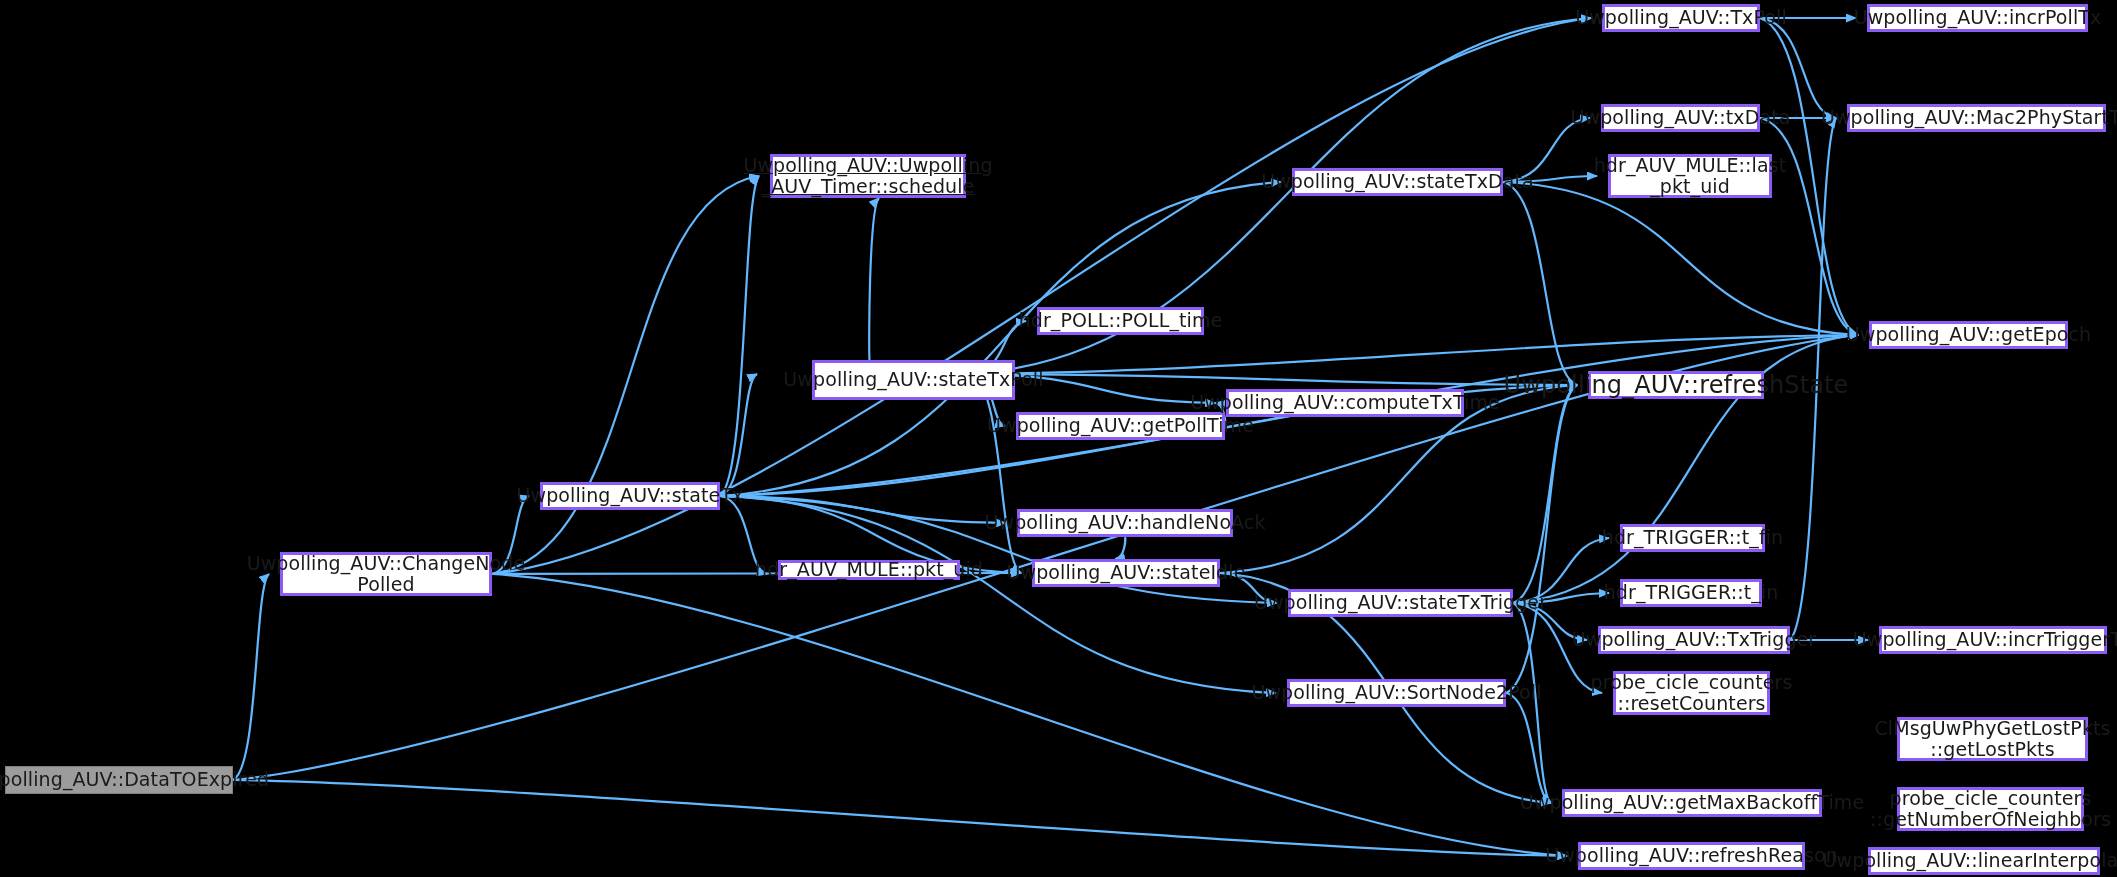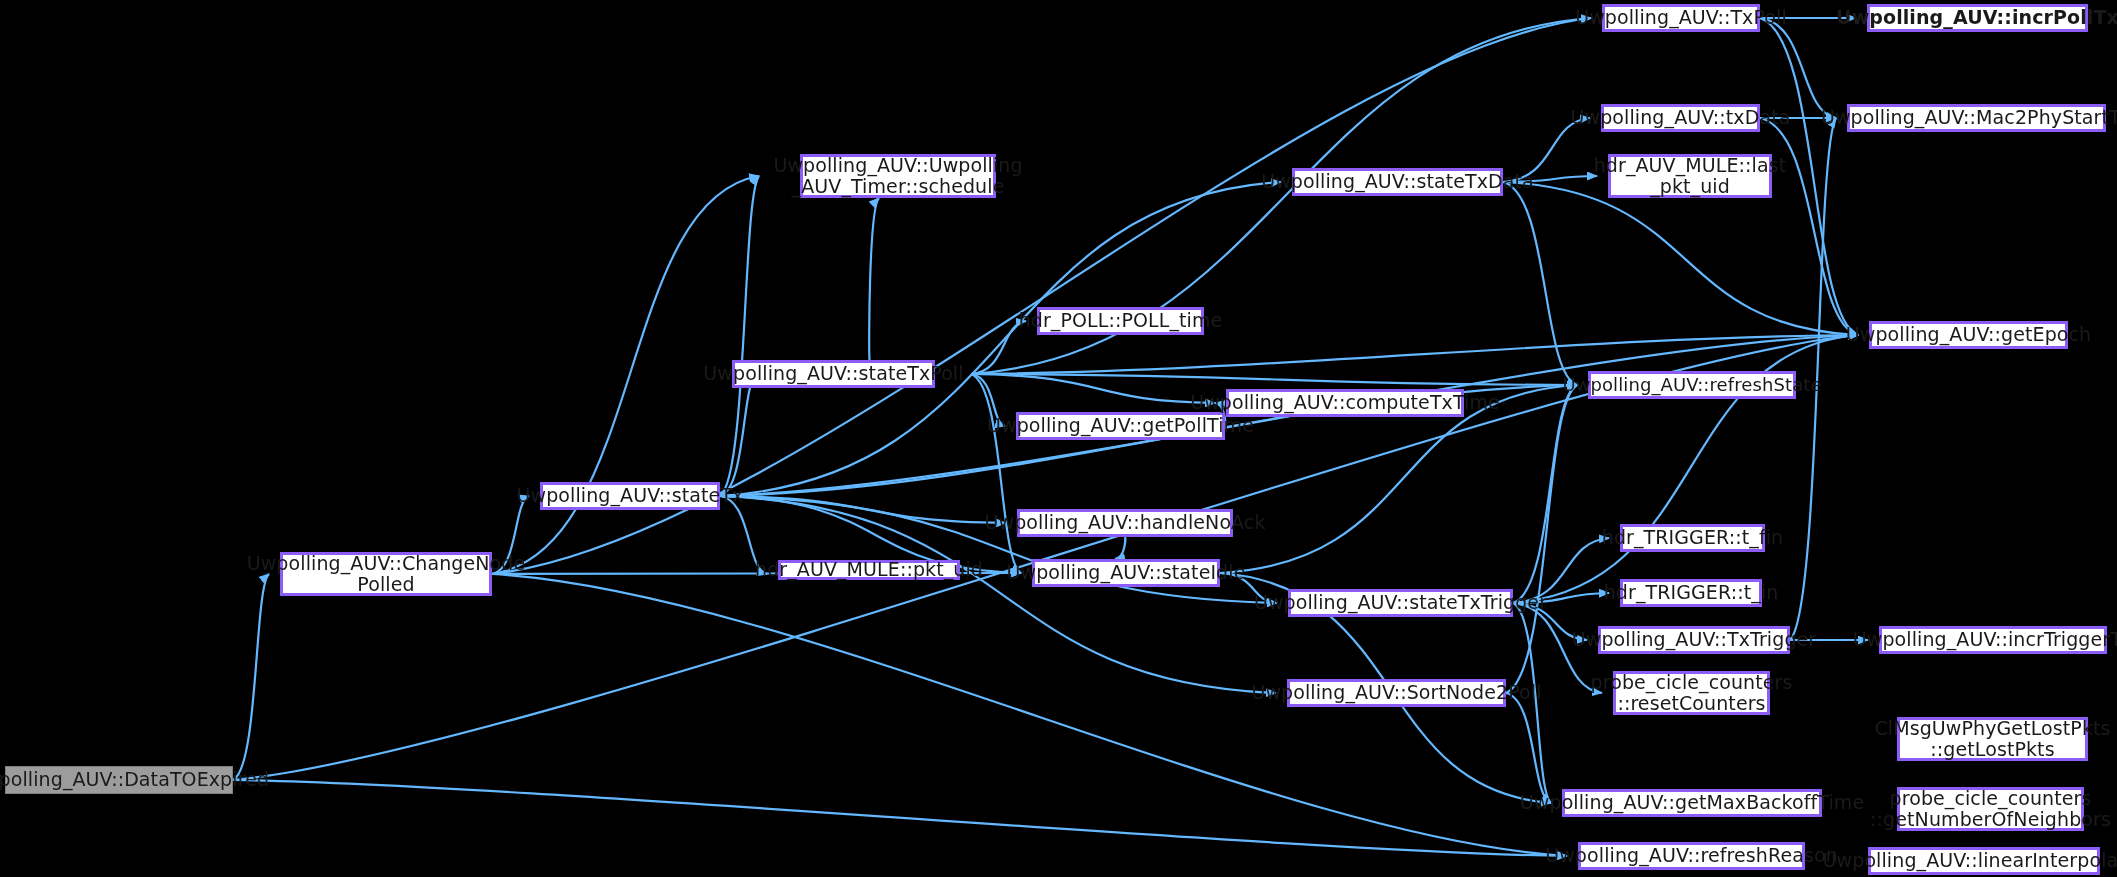--- a/index.html
+++ b/index.html
@@ -73,45 +73,45 @@
         <path d="M1760,118 C1819.95,131.02 1809.05,321.98 1858,335" marker-end="url(#ah)"></path>
         <path d="M1790,640 C1838.95,640 1830.05,640 1868,640" marker-end="url(#ah)"></path>
         <path d="M1790,640 C1821.35,608.68 1815.65,149.32 1836,118" marker-end="url(#ah)"></path>
       </g>
   </svg>
   <div id="nodes">
       <div class="node root" style="left: 5px; top: 766px; width: 228px; height: 28px;">Uwpolling_AUV::DataTOExpired</div>
       <div class="node" style="left: 280px; top: 552px; width: 212px; height: 44px;">Uwpolling_AUV::ChangeNode
 Polled</div>
       <div class="node" style="left: 540px; top: 482px; width: 180px; height: 28px;">Uwpolling_AUV::stateTx</div>
-      <div class="node" style="left: 800px; top: 154px; width: 196px; height: 44px;">Uwpolling_AUV::Uwpolling
+      <div class="node" style="left: 770px; top: 154px; width: 196px; height: 44px; text-decoration: underline;">Uwpolling_AUV::Uwpolling
 _AUV_Timer::schedule</div>
-      <div class="node" style="left: 732px; top: 360px; width: 203px; height: 28px;">Uwpolling_AUV::stateTxPoll</div>
+      <div class="node" style="left: 812px; top: 360px; width: 203px; height: 40px;">Uwpolling_AUV::stateTxPoll</div>
       <div class="node" style="left: 778px; top: 560px; width: 182px; height: 20px;">hdr_AUV_MULE::pkt_uid</div>
       <div class="node" style="left: 1037px; top: 307px; width: 167px; height: 28px; text-align: right;">hdr_POLL::POLL_time</div>
       <div class="node" style="left: 1016px; top: 412px; width: 209px; height: 28px;">Uwpolling_AUV::getPollTime</div>
       <div class="node" style="left: 1017px; top: 509px; width: 216px; height: 28px;">Uwpolling_AUV::handleNoAck</div>
       <div class="node" style="left: 1032px; top: 559px; width: 188px; height: 28px;">Uwpolling_AUV::stateIdle</div>
       <div class="node" style="left: 1226px; top: 389px; width: 238px; height: 28px;">Uwpolling_AUV::computeTxTime</div>
       <div class="node" style="left: 1292px; top: 168px; width: 211px; height: 28px;">Uwpolling_AUV::stateTxData</div>
       <div class="node" style="left: 1288px; top: 589px; width: 225px; height: 28px;">Uwpolling_AUV::stateTxTrigger</div>
       <div class="node" style="left: 1287px; top: 679px; width: 219px; height: 28px;">Uwpolling_AUV::SortNode2Poll</div>
       <div class="node" style="left: 1602px; top: 4px; width: 158px; height: 28px;">Uwpolling_AUV::TxPoll</div>
       <div class="node" style="left: 1601px; top: 104px; width: 159px; height: 28px;">Uwpolling_AUV::txData</div>
       <div class="node" style="left: 1608px; top: 154px; width: 164px; height: 44px;">hdr_AUV_MULE::last
 _pkt_uid</div>
-      <div class="node" style="left: 1588px; top: 371px; width: 208px; height: 28px; font-size: 18px;">Uwpolling_AUV::refreshState</div>
+      <div class="node" style="left: 1588px; top: 371px; width: 176px; height: 28px; font-size: 24px;">Uwpolling_AUV::refreshState</div>
       <div class="node" style="left: 1620px; top: 524px; width: 145px; height: 28px;">hdr_TRIGGER::t_fin</div>
       <div class="node" style="left: 1620px; top: 579px; width: 142px; height: 28px;">hdr_TRIGGER::t_in</div>
       <div class="node" style="left: 1598px; top: 626px; width: 192px; height: 28px;">Uwpolling_AUV::TxTrigger</div>
       <div class="node" style="left: 1613px; top: 671px; width: 157px; height: 44px;">probe_cicle_counters
 ::resetCounters</div>
       <div class="node" style="left: 1562px; top: 789px; width: 260px; height: 28px;">Uwpolling_AUV::getMaxBackoffTime</div>
       <div class="node" style="left: 1578px; top: 842px; width: 227px; height: 28px;">Uwpolling_AUV::refreshReason</div>
-      <div class="node" style="left: 1867px; top: 4px; width: 221px; height: 28px; font-weight: bold;">Uwpolling_AUV::incrPollTx</div>
+      <div class="node" style="left: 1867px; top: 4px; width: 221px; height: 28px;">Uwpolling_AUV::incrPollTx</div>
       <div class="node" style="left: 1847px; top: 104px; width: 259px; height: 28px;">Uwpolling_AUV::Mac2PhyStartTx</div>
       <div class="node" style="left: 1869px; top: 321px; width: 199px; height: 28px;">Uwpolling_AUV::getEpoch</div>
       <div class="node" style="left: 1879px; top: 626px; width: 228px; height: 28px;">Uwpolling_AUV::incrTriggerTx</div>
       <div class="node" style="left: 1897px; top: 717px; width: 191px; height: 44px;">ClMsgUwPhyGetLostPkts
 ::getLostPkts</div>
       <div class="node" style="left: 1897px; top: 787px; width: 187px; height: 44px;">probe_cicle_counters
 ::getNumberOfNeighbors</div>
       <div class="node" style="left: 1868px; top: 847px; width: 232px; height: 28px;">Uwpolling_AUV::linearInterpolator</div>
     </div>
 </div>

